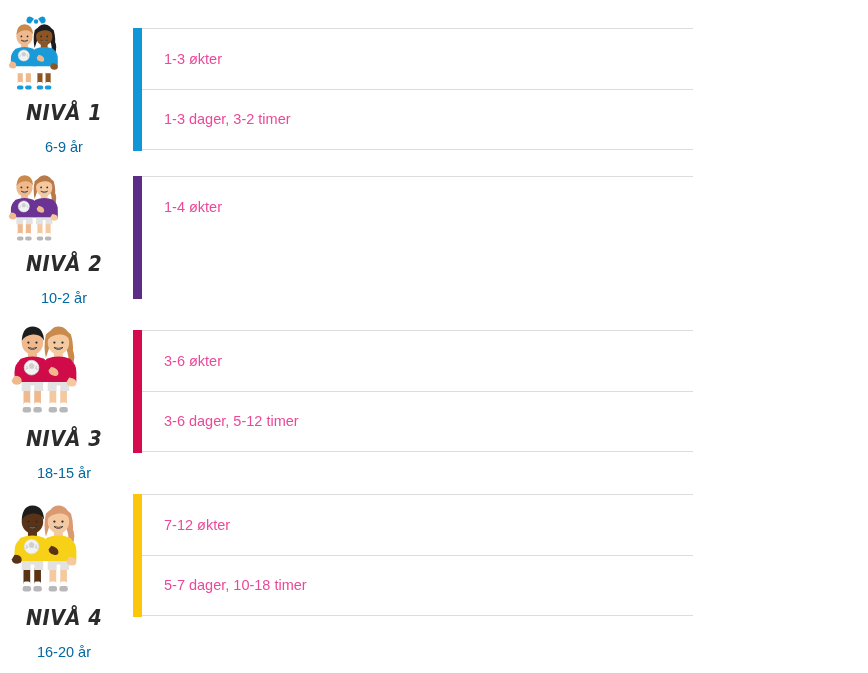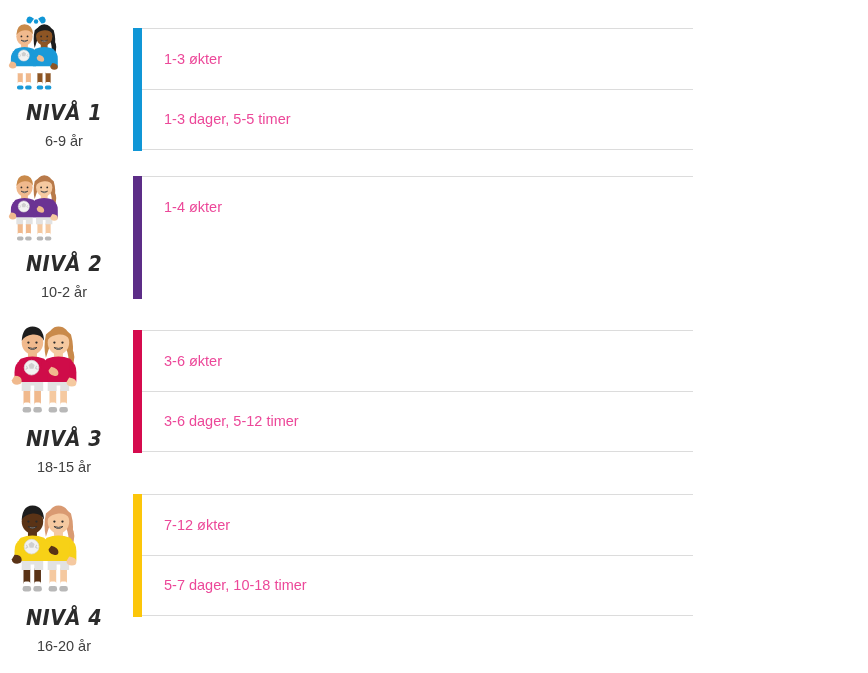--- a/index.html
+++ b/index.html
@@ -49,23 +49,23 @@
     font-size: 21px;
     letter-spacing: 0.5px;
     color: #2b2b2b;
     line-height: 1;
     margin-top: 4px;
     transform: scaleX(0.92);
   }
   .level-age {
     font-family: "Liberation Sans", sans-serif;
     font-size: 14.5px;
-    color: #404040;
+    color: #0369a1;
     line-height: 1;
-    margin-top: 10px;
+    margin-top: 16px;
   }
 
   
   .level-rows {
     position: absolute;
     left: 133px;
     top: 0;
     width: 560px;
   }
   .accent-bar {
@@ -174,21 +174,21 @@
         </div>
         <div class="level-title">NIVÅ 1</div>
         <div class="level-age">6-9 år</div>
       </div>
       <div class="level-rows" style="top: 20px;">
         <div class="accent-bar" style="height: 123px; background: rgb(16, 150, 214);"></div>
         <div class="row" style="height: 61px;">
           <div class="row-text">1-3 økter</div>
         </div>
         <div class="row last" style="height: 61px;">
-          <div class="row-text">1-3 dager, 5-5 timer</div>
+          <div class="row-text">1-3 dager, 3-2 timer</div>
         </div>
       </div>
     </div>
     <div class="level" style="top: 160px;">
       <div class="level-figure" style="top: 5px;">
         <div class="figure-art">
   <svg class="people" width="68" height="85" viewBox="0 0 100 125" preserveAspectRatio="xMidYMax meet">
 
     <g>
 

